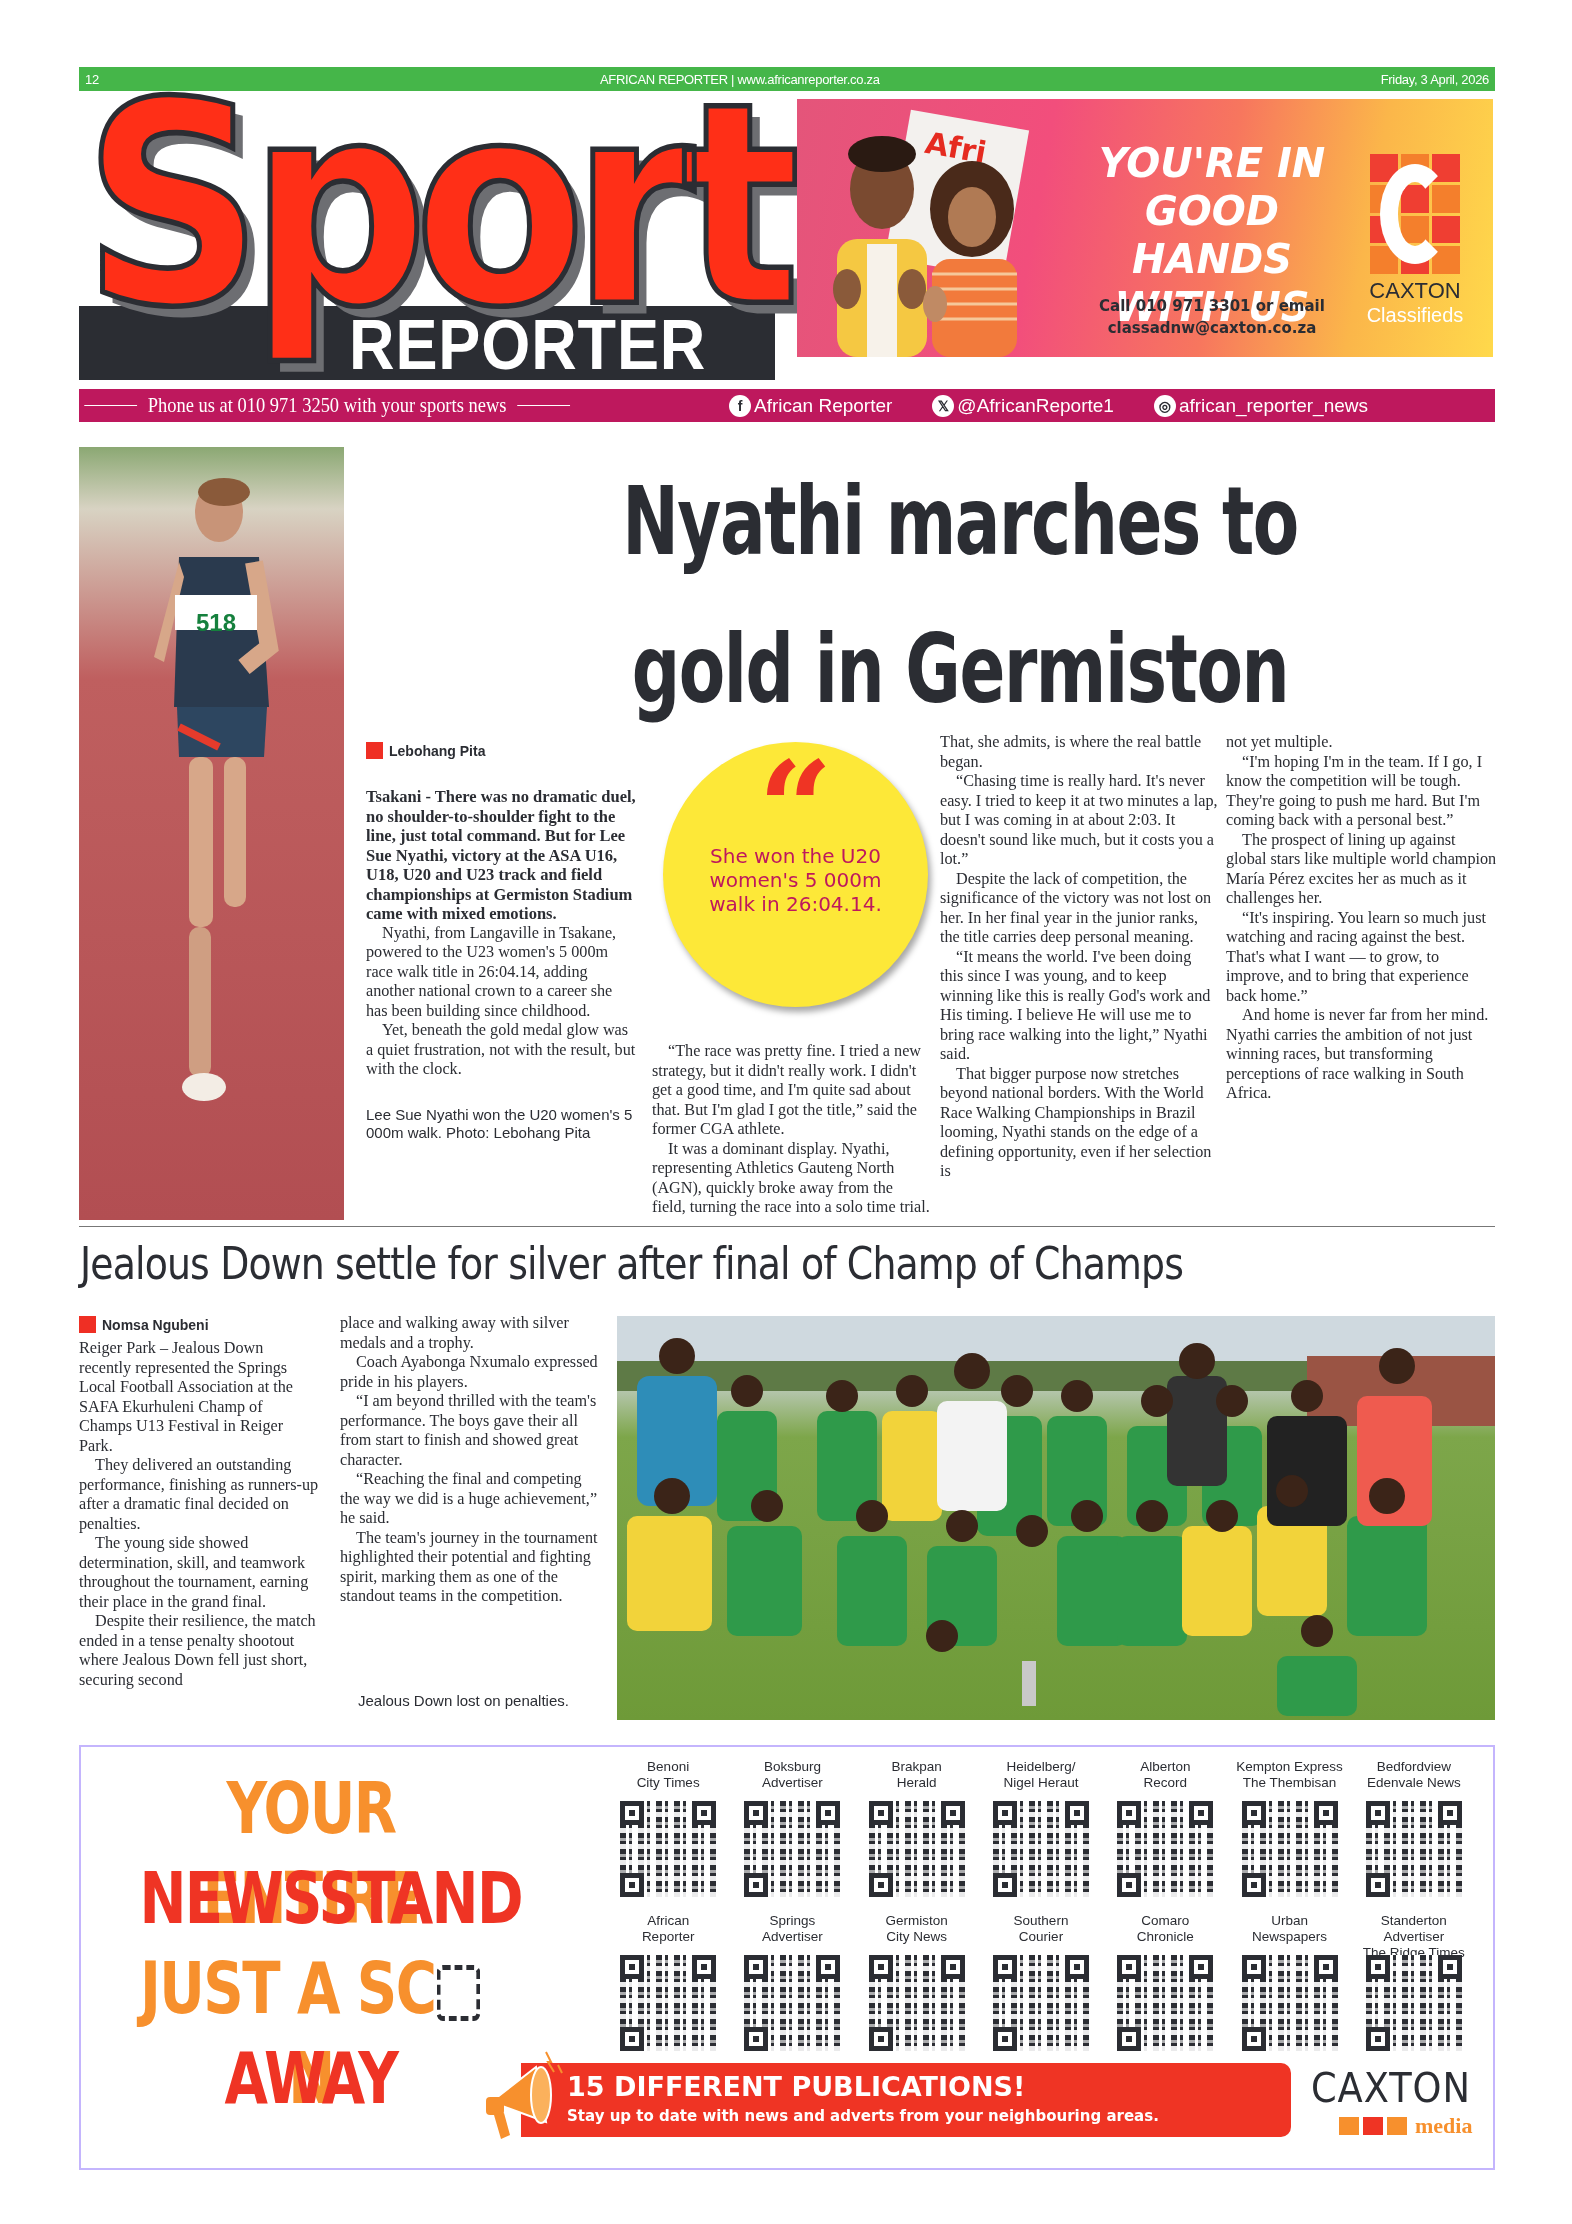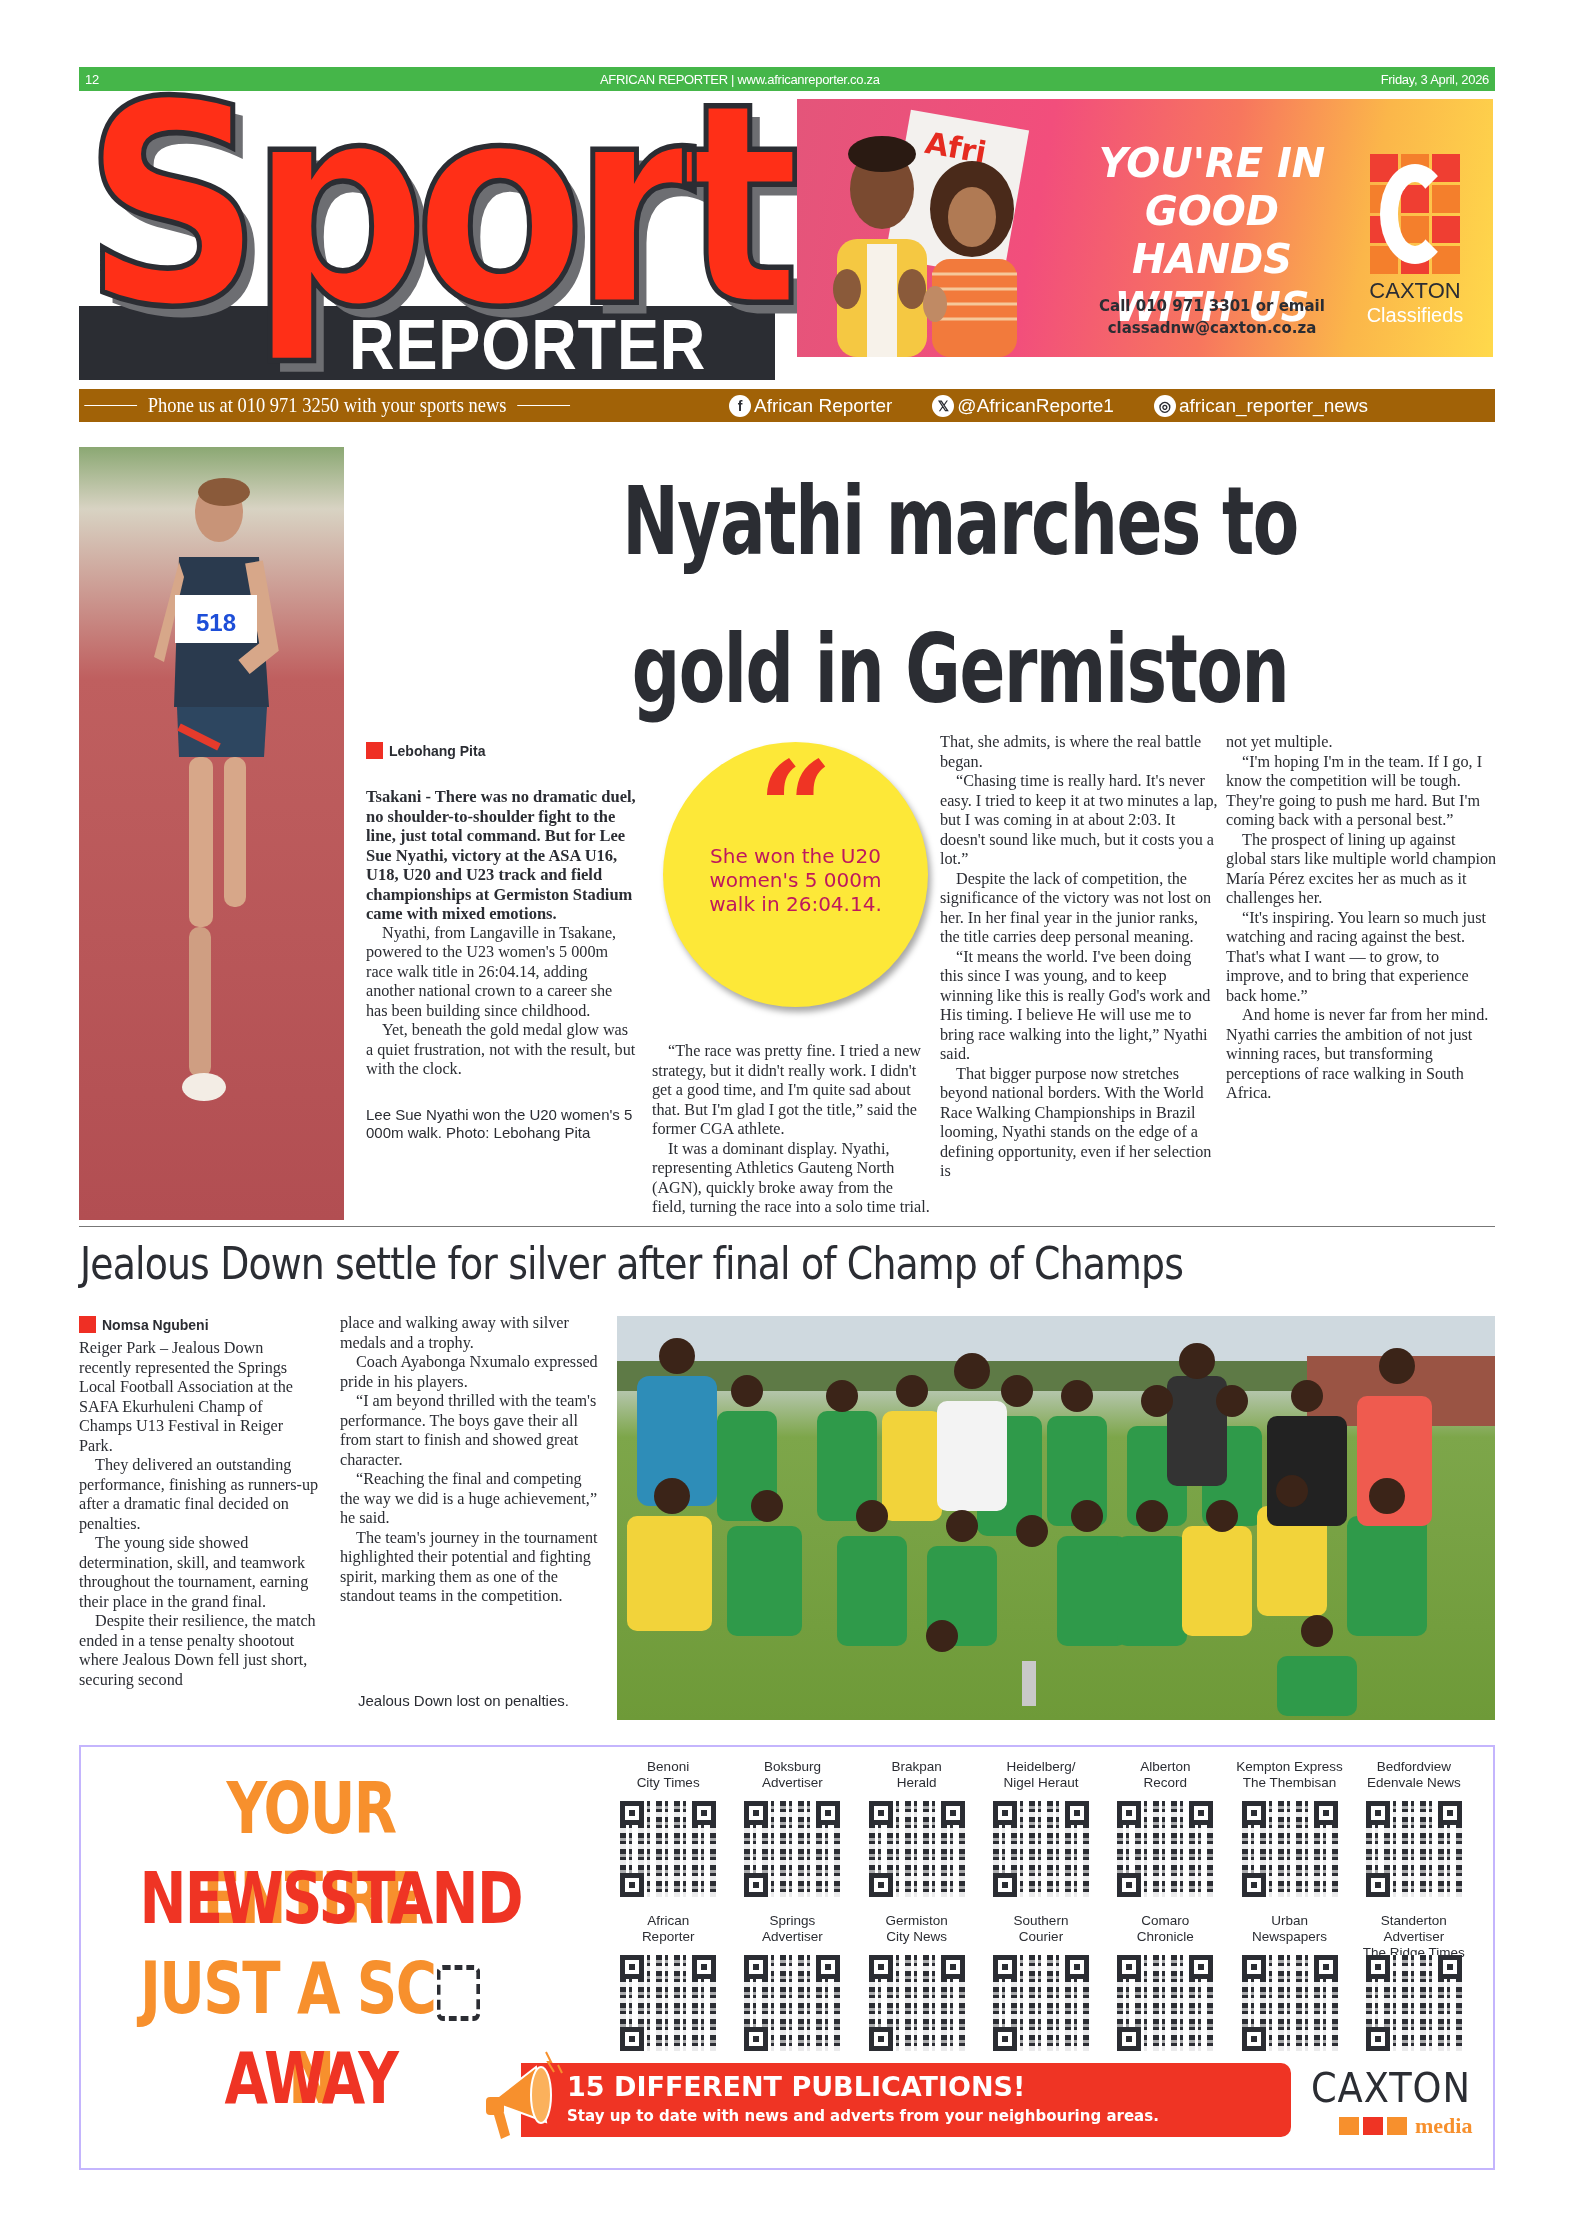--- a/index.html
+++ b/index.html
@@ -23,30 +23,30 @@
   .ad-contact { position: absolute; left: 290px; top: 196px; width: 250px; text-align: center; font-family: "DejaVu Sans", sans-serif; font-weight: bold; color: #2b2d33; font-size: 15px; line-height: 22px; }
   .ad-caxton { position: absolute; left: 558px; top: 55px; width: 120px; text-align: center; }
   .ad-caxton-grid { width: 90px; height: 120px; margin: 0 auto; position: relative; display: grid; grid-template-columns: repeat(3,1fr); grid-template-rows: repeat(4,1fr); gap: 3px; }
   .ad-caxton-grid div { background: #f47f2c; }
   .ad-caxton-grid div:nth-child(odd) { background: #ef3e32; }
   .ad-caxton-c { position: absolute; left: 10px; top: 10px; width: 70px; height: 100px; border: 18px solid #fff; border-right-color: transparent; border-radius: 50%; }
   .ad-caxton-name { font-family: "Liberation Sans", sans-serif; font-size: 22px; color: #2b2d33; margin-top: 4px; }
   .ad-caxton-sub { font-family: "Liberation Sans", sans-serif; font-size: 20px; color: #fff; }
 
   
-  .socialbar { left: 79px; top: 389px; width: 1416px; height: 33px; background: #a16207; color: #fff; display: flex; align-items: center; }
+  .socialbar { left: 79px; top: 389px; width: 1416px; height: 33px; background: #be185d; color: #fff; display: flex; align-items: center; }
   .social-phone { font-family: "Liberation Serif", serif; font-size: 21px; display: flex; align-items: center; gap: 12px; padding-left: 6px; width: 650px; transform: scaleX(0.88); transform-origin: left; }
   .social-phone .line { width: 60px; height: 1px; background: #fff; }
   .social-item { display: flex; align-items: center; gap: 3px; font-family: "Liberation Sans", sans-serif; font-size: 19px; margin-right: 40px; }
   .social-icon { width: 22px; height: 22px; border-radius: 50%; background: #fff; color: #2b2d33; font-size: 14px; font-weight: bold; display: flex; align-items: center; justify-content: center; }
 
   
   .photo-athlete { left: 79px; top: 447px; width: 265px; height: 773px; background: linear-gradient(180deg, #8ba873 0%, #d8d3c3 8%, #bf5f5f 30%, #b24e52 100%); overflow: hidden; }
   .athlete-figure { position: absolute; left: 70px; top: 20px; width: 140px; height: 720px; }
-  .bib { position: absolute; left: 96px; top: 148px; width: 82px; height: 48px; background: #fff; color: #1d4ed8; font-family: "Liberation Sans", sans-serif; font-weight: bold; font-size: 24px; text-align: center; line-height: 56px; }
+  .bib { position: absolute; left: 96px; top: 148px; width: 82px; height: 35px; background: #fff; color: #15803d; font-family: "Liberation Sans", sans-serif; font-weight: bold; font-size: 24px; text-align: center; line-height: 56px; }
 
   
   .headline { left: 440px; top: 448px; width: 1040px; font-family: "DejaVu Sans", sans-serif; font-weight: bold; font-size: 94px; line-height: 148px; color: #2b2d33; text-align: center; transform: scaleX(0.72); transform-origin: center top; letter-spacing: -2px; }
 
   
   .byline { font-family: "Liberation Sans", sans-serif; font-weight: bold; font-size: 14px; display: flex; align-items: center; gap: 6px; color: #2b2d33; }
   .byline .sq { width: 17px; height: 17px; background: #ef2f24; display: inline-block; }
   .col { font-size: 16.2px; line-height: 19.5px; color: #2b2d33; }
   .col p { text-indent: 16px; }
   .col p.noind { text-indent: 0; }

